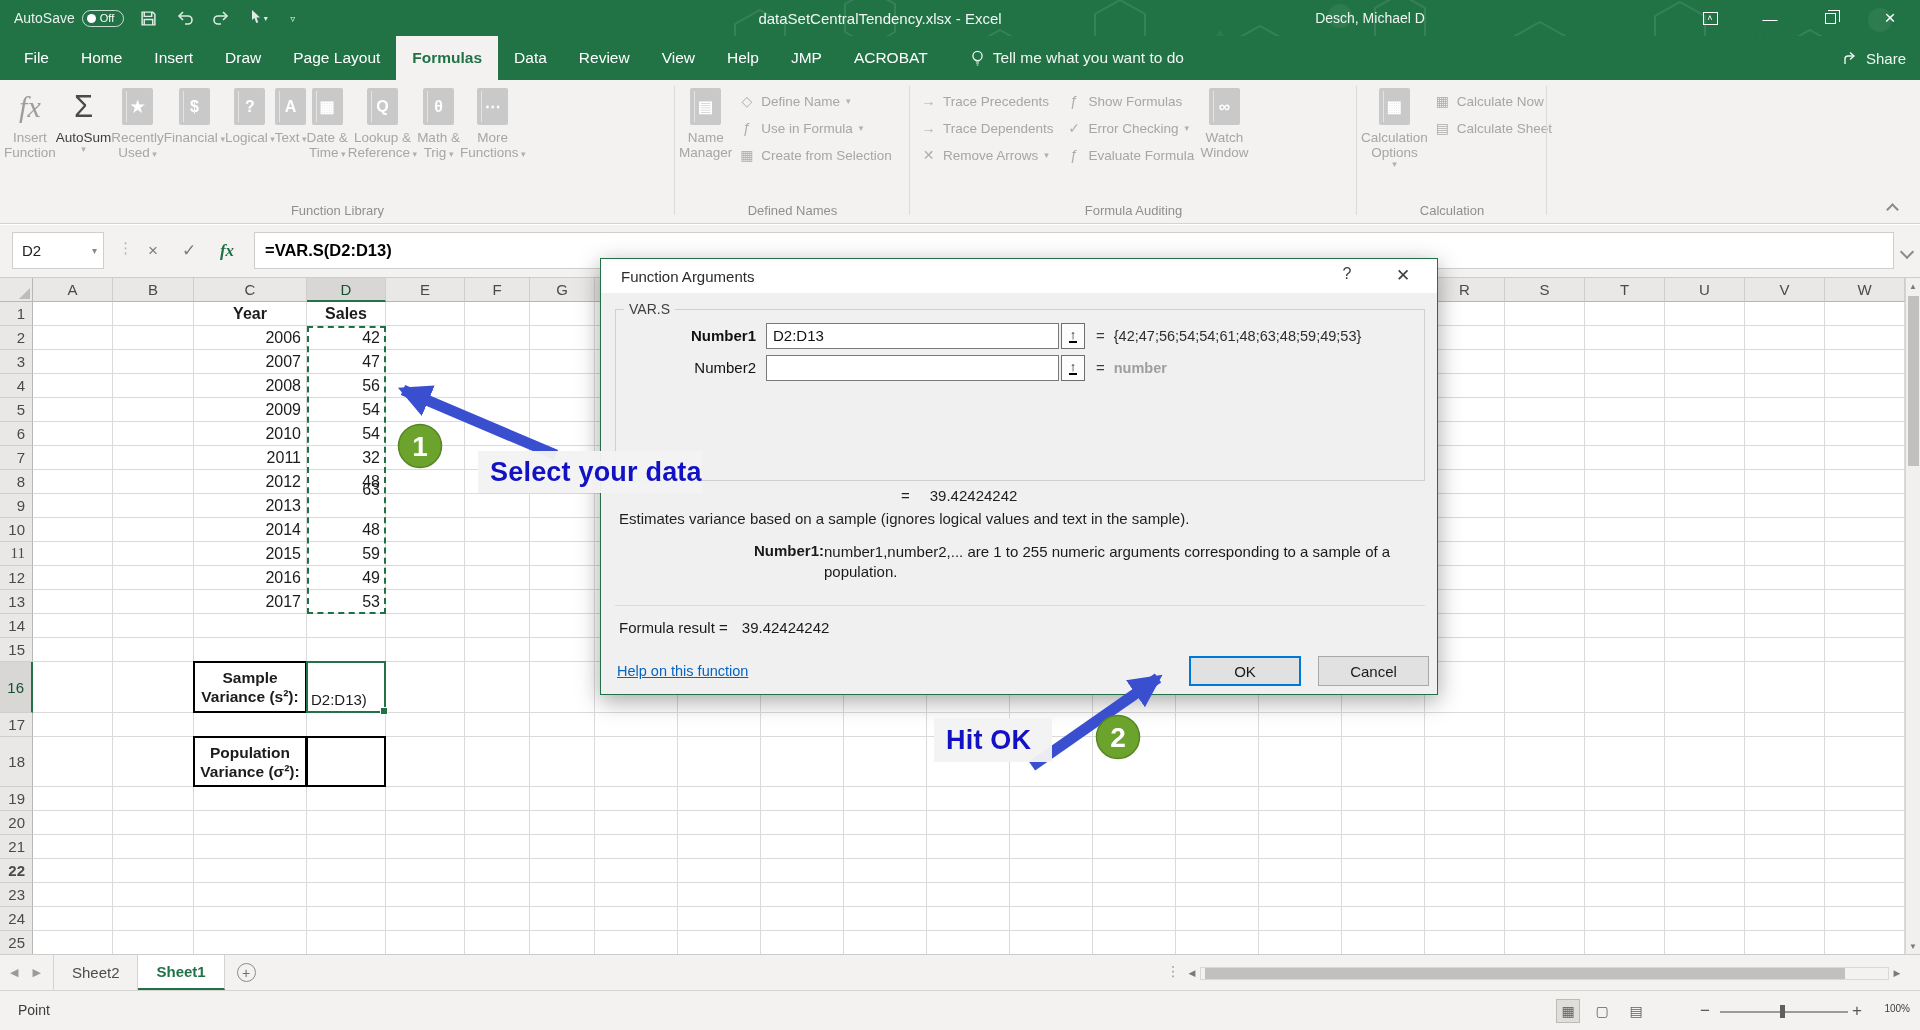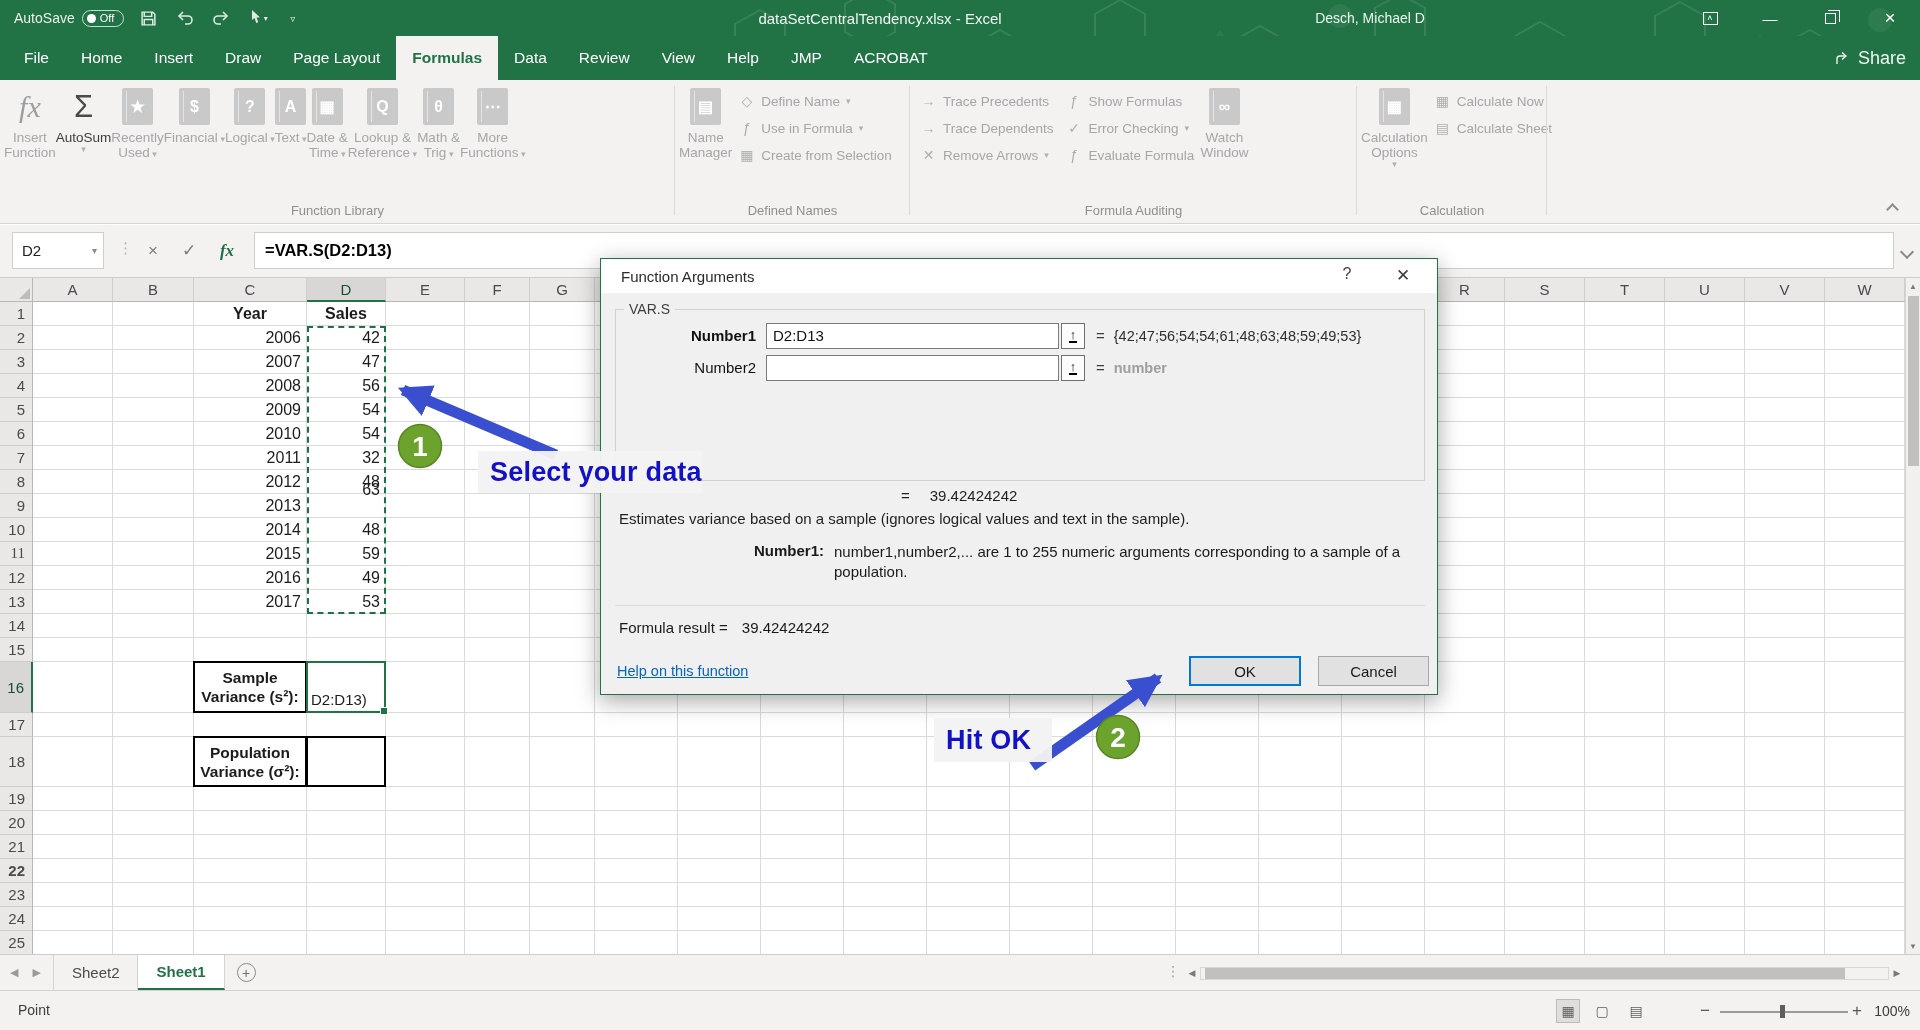--- a/index.html
+++ b/index.html
@@ -22,21 +22,21 @@
   .wbtn { width:60px; height:36px; display:flex; align-items:center; justify-content:center; color:#fff; font-size:15px; }
   .restore-ic { width:11px; height:11px; border:1.5px solid #fff; position:relative; }
   .restore-ic::before { content:""; position:absolute; left:2px; top:-4px; width:11px; height:11px; border:1.5px solid #fff; border-left:none; border-bottom:none; }
   .ribopt-ic { width:15px; height:13px; border:1.5px solid #fff; position:relative; display:flex; align-items:center; justify-content:center; font-size:9px; }
 
   
   #menubar { position:absolute; left:0; top:36px; width:1920px; height:44px; background:#217346; display:flex; align-items:stretch; z-index:3; }
   .mtab { display:flex; align-items:center; padding:0 16px; color:#fff; font-size:15.5px; white-space:nowrap; }
   .mtab.active { background:#f3f2f1; color:#217346; font-weight:bold; }
   .tellme { display:flex; align-items:center; gap:8px; color:#f0f6f2; font-size:15.5px; margin-left:26px; white-space:nowrap; }
-  .share { position:absolute; right:14px; top:0; height:44px; display:flex; align-items:center; gap:7px; color:#eef5f1; font-size:18px; }
+  .share { position:absolute; right:14px; top:0; height:44px; display:flex; align-items:center; gap:7px; color:#eef5f1; font-size:15px; }
 
   
   #ribbon { position:absolute; left:0; top:80px; width:1920px; height:144px; background:#f3f2f1; border-bottom:1px solid #d5d2cf; z-index:3; display:flex; }
   .rgroup { position:relative; height:100%; flex:0 0 auto; }
   .rcontent { position:absolute; left:0; top:4px; right:0; bottom:26px; display:flex; align-items:flex-start; padding-left:4px; }
   .glabel { position:absolute; bottom:5px; left:0; width:100%; text-align:center; font-size:13px; color:#918f8d; white-space:nowrap; }
   .rdivider { position:absolute; right:0; top:6px; bottom:8px; width:1px; background:#dcdad7; }
   .bitem { display:flex; flex-direction:column; align-items:center; padding-top:4px; flex:0 0 auto; }
   .bitem .blabel { font-size:13.5px; line-height:15px; color:#a6a6a6; text-align:center; white-space:pre-line; margin-top:5px; }
   .bitem.dark .blabel { color:#3f3f3f; }
@@ -105,21 +105,21 @@
   .arg-btn { width:24px; height:26px; margin-left:2px; border:1px solid #6e6e6e; background:#fcfcfc; display:flex; align-items:center; justify-content:center; }
   .arg-btn .up { font-size:13px; font-weight:bold; color:#000; border-bottom:2px solid #000; line-height:13px; padding:0 1px; }
   .arg-eq { margin:0 9px 0 11px; color:#3d3d3d; }
   .arg-res { font-size:14.5px; color:#2e2e2e; }
   .arg-res.muted { color:#9e9e9e; font-weight:600; }
   #dlg-result { position:absolute; left:300px; top:228px; font-size:15px; color:#1f1f1f; }
   #dlg-result .val { margin-left:20px; }
   #dlg-desc { position:absolute; left:18px; top:251px; font-size:15px; color:#1f1f1f; }
   #dlg-arghelp { position:absolute; left:18px; top:283px; width:804px; display:flex; }
   #dlg-arghelp .lbl { width:205px; text-align:right; font-weight:bold; flex:0 0 auto; }
-  #dlg-arghelp .txt { margin-left:10px; width:592px; line-height:20px; }
+  #dlg-arghelp .txt { width:592px; line-height:20px; }
   #dlg-sep { position:absolute; left:14px; top:346px; width:810px; height:1px; background:#dcdcdc; }
   #dlg-formres { position:absolute; left:18px; top:360px; font-size:15px; }
   #dlg-formres .val { margin-left:14px; }
   #dlg-link { position:absolute; left:16px; top:404px; font-size:14.5px; color:#0563c1; text-decoration:underline; }
   .dlg-btn { position:absolute; top:397px; height:30px; background:#e1e1e1; display:flex; align-items:center; justify-content:center; font-size:15px; color:#1a1a1a; }
   #btn-ok { left:588px; width:112px; border:2px solid #0078d7; }
   #btn-cancel { left:717px; width:111px; border:1px solid #a8a8a8; }
 
   
   #anno-svg { position:absolute; left:0; top:0; width:1920px; height:1030px; z-index:25; pointer-events:none; }
@@ -145,21 +145,21 @@
   #statusbar { position:absolute; left:0; top:990px; width:1920px; height:40px; background:#f3f2f1; border-top:1px solid #d5d3d1; z-index:3; }
   #sb-mode { position:absolute; left:18px; top:11px; font-size:14px; color:#3c3c3c; }
   .sb-views { position:absolute; left:1556px; top:8px; display:flex; gap:10px; }
   .vicon { width:24px; height:24px; display:flex; align-items:center; justify-content:center; color:#5f5f5f; font-size:14px; }
   .vicon.sel { background:#e0deda; border:1px solid #bdbbb8; }
   #sb-zoomminus { position:absolute; left:1700px; top:10px; color:#555; font-size:17px; }
   #sb-track { position:absolute; left:1720px; top:20px; width:128px; height:2px; background:#9a9a9a; }
   #sb-notch { position:absolute; left:1783px; top:15px; width:1px; height:11px; background:#9a9a9a; }
   #sb-thumb { position:absolute; left:1780px; top:14px; width:5px; height:13px; background:#5f5f5f; }
   #sb-zoomplus { position:absolute; left:1852px; top:10px; color:#555; font-size:17px; }
-  #sb-zoompct { position:absolute; right:10px; top:12px; font-size:14px; color:#3c3c3c; }
+  #sb-zoompct { position:absolute; right:10px; top:12px; font-size:10px; color:#3c3c3c; }
 </style>
 </head>
 <body>
 
 <div id="app">
 
   <div id="titlebar">
     <svg id="hexdeco" viewBox="0 0 1220 80">
       <g fill="none" stroke="#ffffff" stroke-opacity="0.10" stroke-width="2">
         <polygon points="60,10 85,24 85,52 60,66 35,52 35,24"></polygon>
@@ -236,20 +236,27 @@
         <div class="mtab">Draw</div>
         <div class="mtab">Page Layout</div>
         <div class="mtab active">Formulas</div>
         <div class="mtab">Data</div>
         <div class="mtab">Review</div>
         <div class="mtab">View</div>
         <div class="mtab">Help</div>
         <div class="mtab">JMP</div>
         <div class="mtab">ACROBAT</div>
       </div>
+    <div class="tellme">
+      <svg width="15" height="17" viewBox="0 0 14 17">
+          <circle cx="7" cy="6" r="4.6" fill="none" stroke="#f0f6f2" stroke-width="1.3"></circle>
+          <path d="M5.2 11 h3.6 M5.6 13 h2.8 M6.2 15 h1.6" stroke="#f0f6f2" stroke-width="1.2"></path>
+        </svg>
+      <span>Tell me what you want to do</span>
+    </div>
     <div class="share">
       <svg width="16" height="15" viewBox="0 0 16 15">
           <path d="M2 13 v-5 a3 3 0 0 1 3-3 h5" fill="none" stroke="#eef5f1" stroke-width="1.4"></path>
           <path d="M7 1.5 L11 5 L7 8.5" fill="none" stroke="#eef5f1" stroke-width="1.4"></path>
         </svg>
       <span>Share</span>
     </div>
   </div>
 
   <div id="ribbon">

